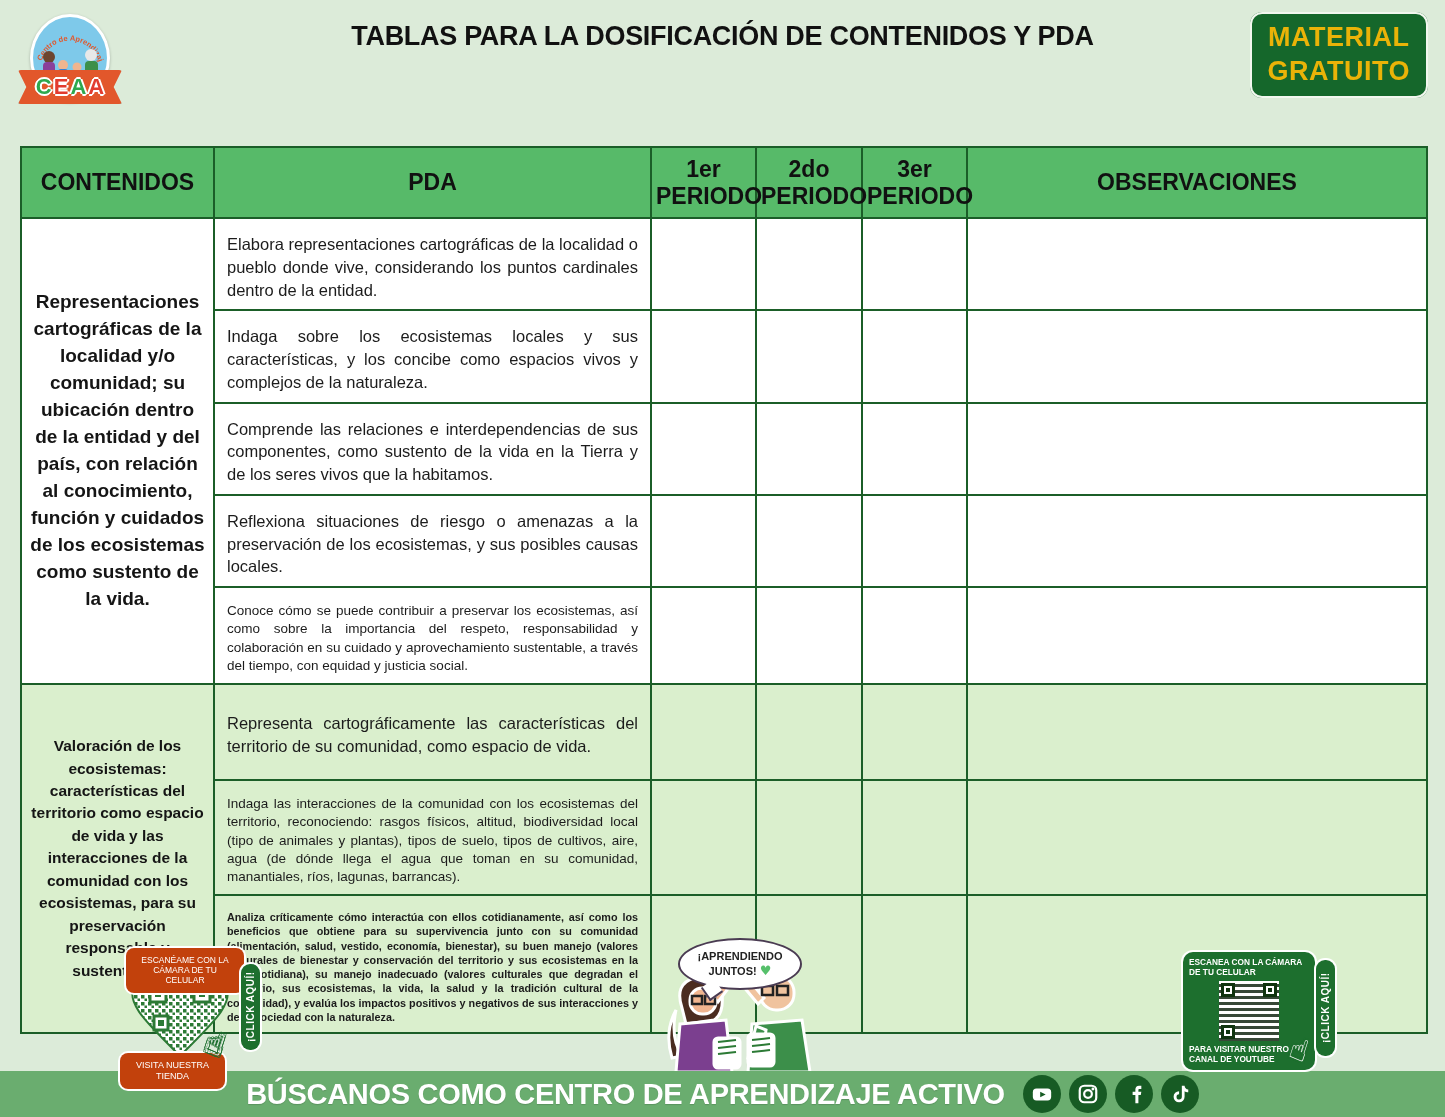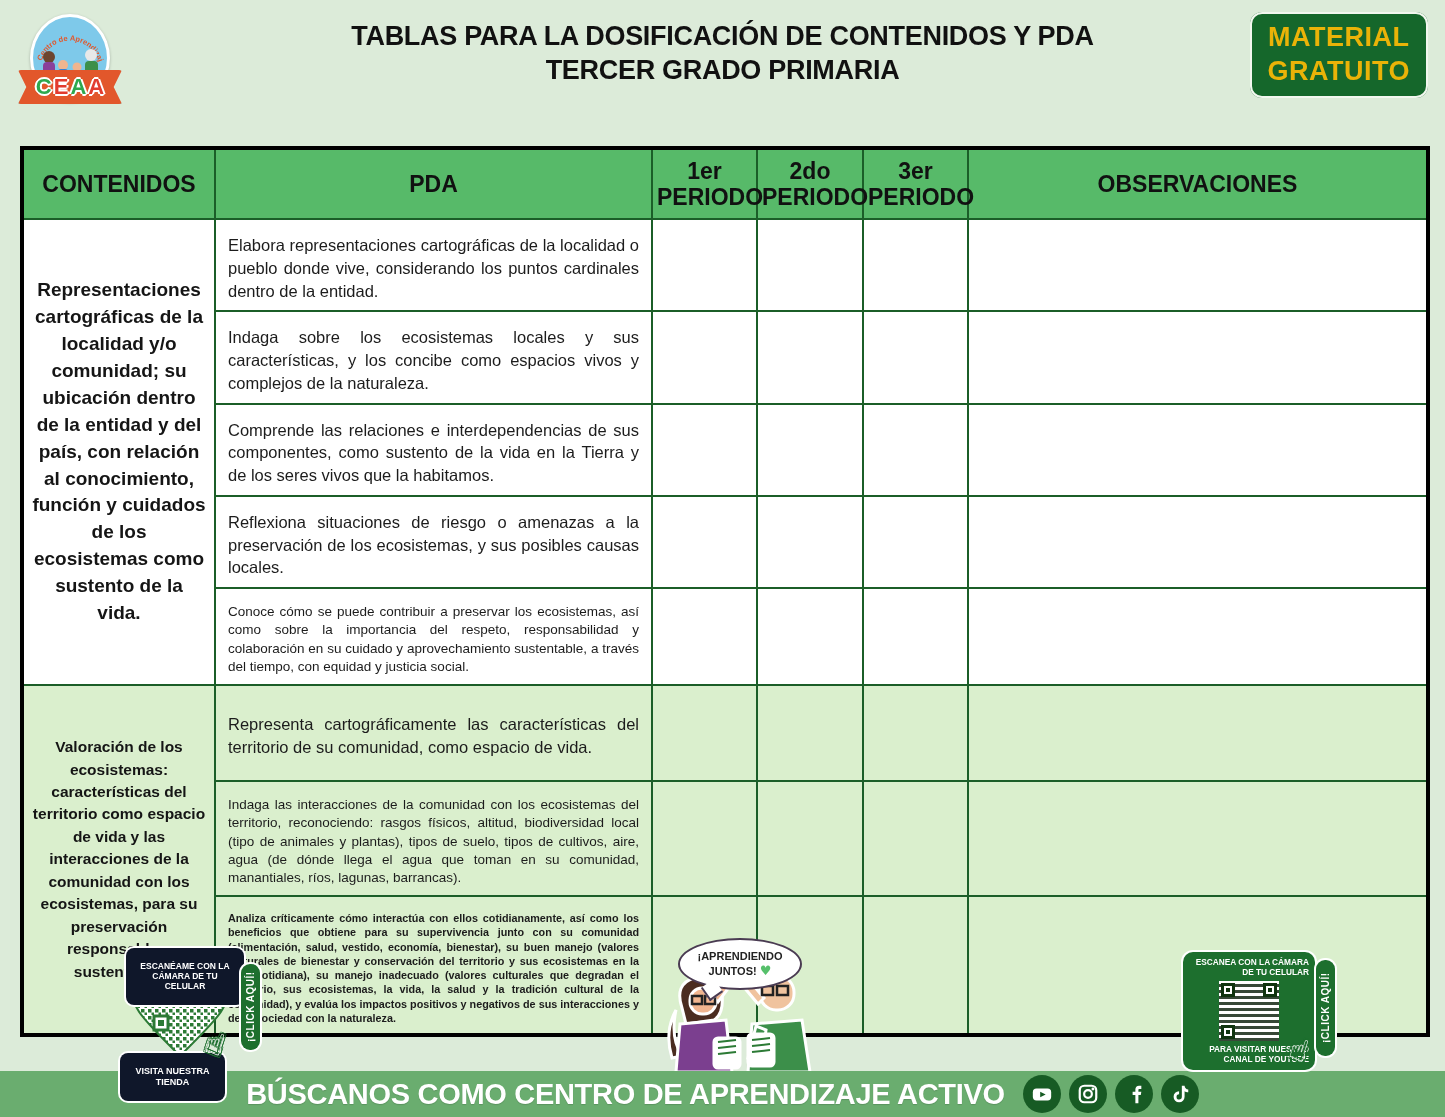--- a/index.html
+++ b/index.html
@@ -45,43 +45,43 @@
     position:absolute; left:20px; top:146px; width:1406px;
     border-collapse:collapse; table-layout:fixed; background:#fff;
   }
   table.dosif col.c-cont { width:193px; }
   table.dosif col.c-pda  { width:437px; }
   table.dosif col.c-p1   { width:105px; }
   table.dosif col.c-p2   { width:106px; }
   table.dosif col.c-p3   { width:105px; }
   table.dosif col.c-obs  { width:460px; }
   table.dosif th, table.dosif td { border:2px solid #1b5e28; vertical-align:middle; }
-  table.dosif { border:4px solid #000000;padding-left:44px; }
+  table.dosif { border:2px solid #000000;padding-left:44px; }
   table.dosif th {
     background:#57ba69; color:#111; font-weight:800; font-size:23px;
     height:71px; line-height:1.15; padding:2px 4px;
   }
   td.cell-contenido {
     background:#fff; text-align:center; font-weight:800; color:#151515;
     font-size:19px; line-height:1.42; padding:6px 8px;
   }
   td.cell-contenido.g2 { background:#daefcd; font-size:15.5px; line-height:1.45; }
   td.cell-pda {
     background:#fff; color:#1c1c1c; text-align:justify;
     padding:8px 12px; vertical-align:top; padding-top:14px;
   }
   tr.g2row td { background:#daefcd; }
   .fs-16 { font-size:16.5px; line-height:1.38; }
   .fs-13 { font-size:13.5px; line-height:1.35; }
   .fs-10 { font-size:10.8px; line-height:1.32; font-weight:600; }
   td.cell-blank { background:#fff; }
   
   .qr-pill {
-    background:#0f172a; color:#fff; font-weight:700; text-align:center;
-    border-radius:8px; padding:13px 8px; line-height:1.2;
+    background:#c2410c; color:#fff; font-weight:400; text-align:center;
+    border-radius:8px; padding:7px 8px; line-height:1.2;
     box-shadow:0 0 0 2px #fff;
   }
   .qr-left { position:absolute; left:112px; top:948px; width:152px; height:124px; }
   .qr-left .pill-top { position:absolute; left:14px; top:0; width:118px; font-size:8.5px; z-index:3; }
   .qr-left .pill-bottom { position:absolute; left:8px; top:105px; width:105px; font-size:9px; z-index:3; }
   .heart-qr { position:absolute; left:8px; top:12px; width:120px; height:100px; z-index:2; }
   .pill-vert {
     position:absolute; background:#1d6f2e; color:#fff; font-weight:800;
     border-radius:9px; box-shadow:0 0 0 2px #fff;
     writing-mode:vertical-rl; transform:rotate(180deg);
@@ -95,21 +95,21 @@
     text-shadow:-2px 0 #1d6f2e, 2px 0 #1d6f2e, 0 -2px #1d6f2e, 0 2px #1d6f2e,
                  2px 2px #1d6f2e, -2px -2px #1d6f2e, 2px -2px #1d6f2e, -2px 2px #1d6f2e;
     transform:rotate(18deg);
   }
   .qr-left .hand-cursor { left:94px; top:78px; }
   .mascots { position:absolute; left:652px; top:938px; width:176px; height:134px; }
   .qr-right { position:absolute; left:1183px; top:952px; width:132px; height:118px;
     background:#1d6f2e; border-radius:10px; padding:5px 6px; z-index:2;
     box-shadow:0 0 0 2px #fff; }
   .qr-right .txt-top, .qr-right .txt-bottom {
-    color:#fff; font-weight:800; font-size:8.3px; text-align:right; line-height:1.25;
+    color:#fff; font-weight:800; font-size:8.3px; text-align:left; line-height:1.25;
   }
   .qr-right .qr-box {
     width:60px; height:60px; margin:3px auto; background:#fff; position:relative;
     background-image:
       repeating-linear-gradient(0deg, rgba(20,40,20,.85) 0 3px, transparent 3px 6px),
       repeating-linear-gradient(90deg, #fff 0 3px, transparent 3px 7px);
   }
   .finder { position:absolute; width:14px; height:14px; border:3px solid #10340f; background:#fff; }
   .finder::after { content:""; position:absolute; left:2px; top:2px; width:4px; height:4px; background:#10340f; }
   .qr-right .f1 { left:2px; top:2px; } .qr-right .f2 { right:2px; top:2px; } .qr-right .f3 { left:2px; bottom:2px; }
@@ -163,21 +163,20 @@
     </div>
     <div class="logo-ribbon">
       <span class="l-c">C</span>
       <span class="l-e">E</span>
       <span class="l-a1">A</span>
       <span class="l-a2">A</span>
     </div>
   </div>
   <div class="titles">
     <div class="title-main">TABLAS PARA LA DOSIFICACIÓN DE CONTENIDOS Y PDA</div>
-    <div class="title-main">TERCER GRADO PRIMARIA</div>
   </div>
   <div class="badge">
     <div>MATERIAL</div>
     <div>GRATUITO</div>
   </div>
 </div>
 
 <table class="dosif">
   <colgroup>
     <col class="c-cont">

